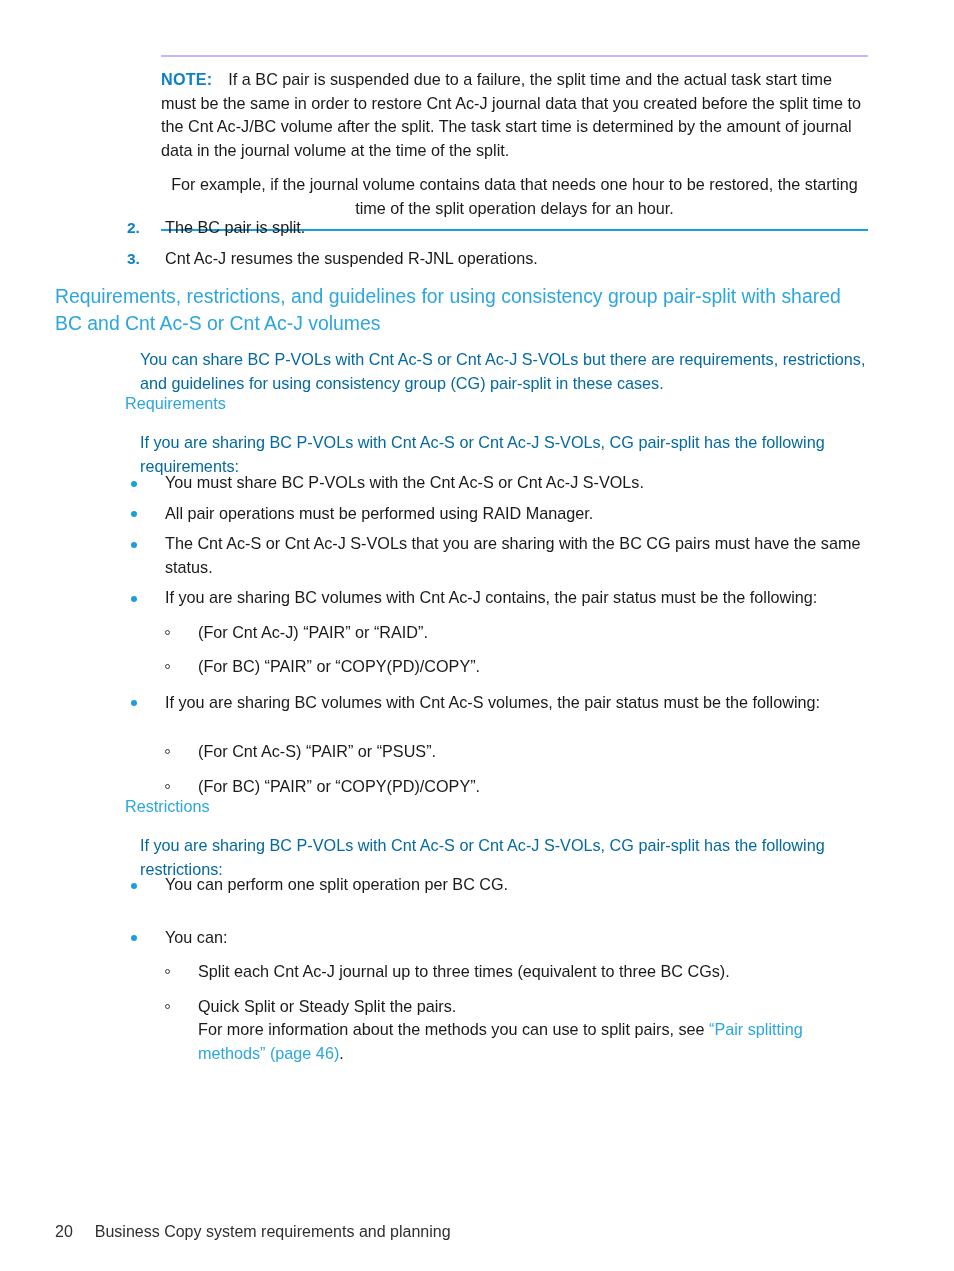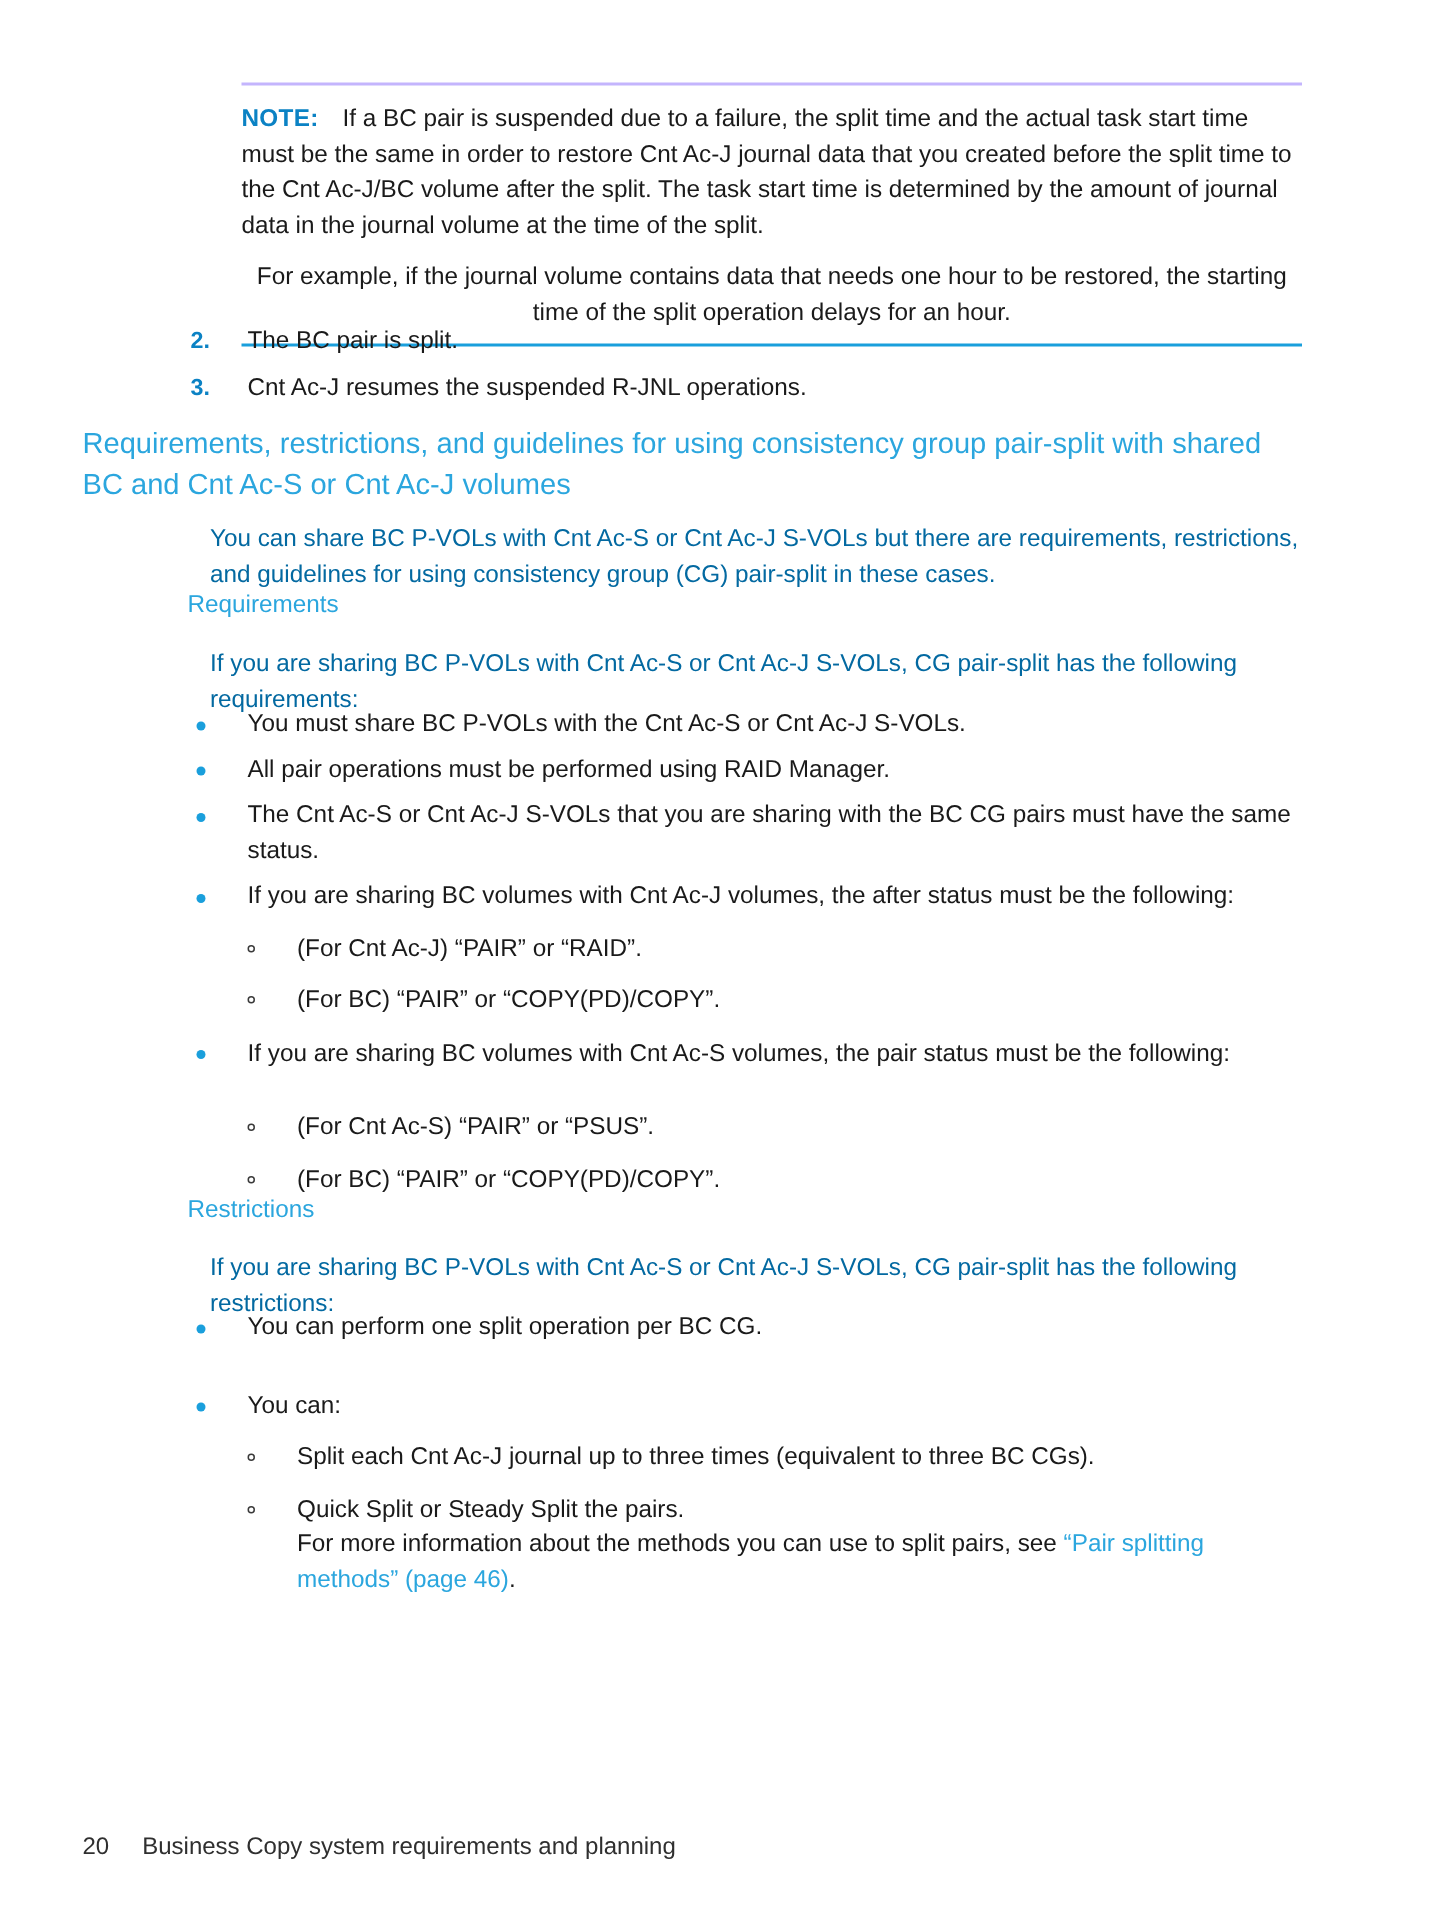--- a/index.html
+++ b/index.html
@@ -201,21 +201,21 @@
     <div class="b1">
       <span class="dot"></span>
       <span>All pair operations must be performed using RAID Manager.</span>
     </div>
     <div class="b1">
       <span class="dot"></span>
       <span>The Cnt Ac-S or Cnt Ac-J S-VOLs that you are sharing with the BC CG pairs must have the same status.</span>
     </div>
     <div class="b1">
       <span class="dot"></span>
-      <span>If you are sharing BC volumes with Cnt Ac-J volumes, the after status must be the following:</span>
+      <span>If you are sharing BC volumes with Cnt Ac-J contains, the pair status must be the following:</span>
     </div>
     <div class="b2" style="margin-top:11px;">
       <span class="circ"></span>
       <span>(For Cnt Ac-J) “PAIR” or “RAID”.</span>
     </div>
     <div class="b2" style="margin-top:11px;">
       <span class="circ"></span>
       <span>(For BC) “PAIR” or “COPY(PD)/COPY”.</span>
     </div>
     <div class="b1" style="margin-top:12px;">

